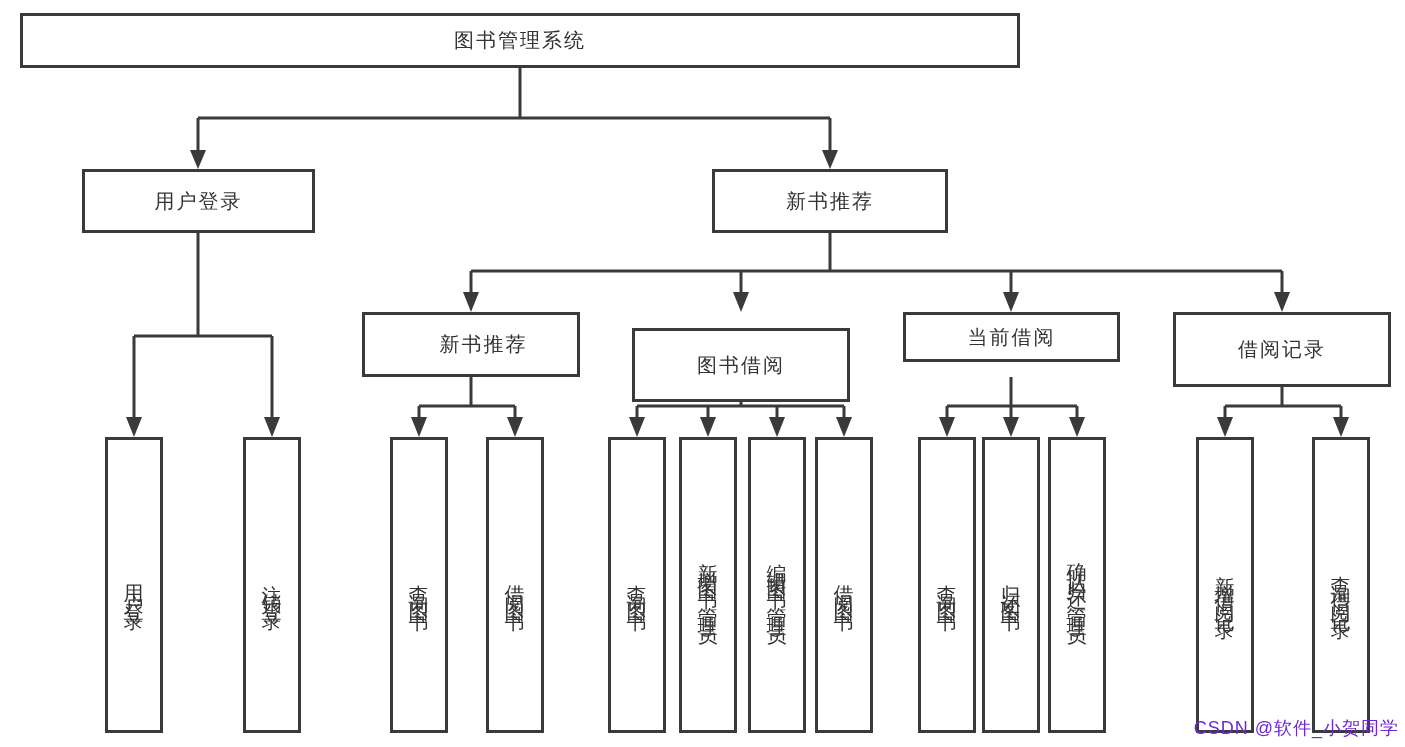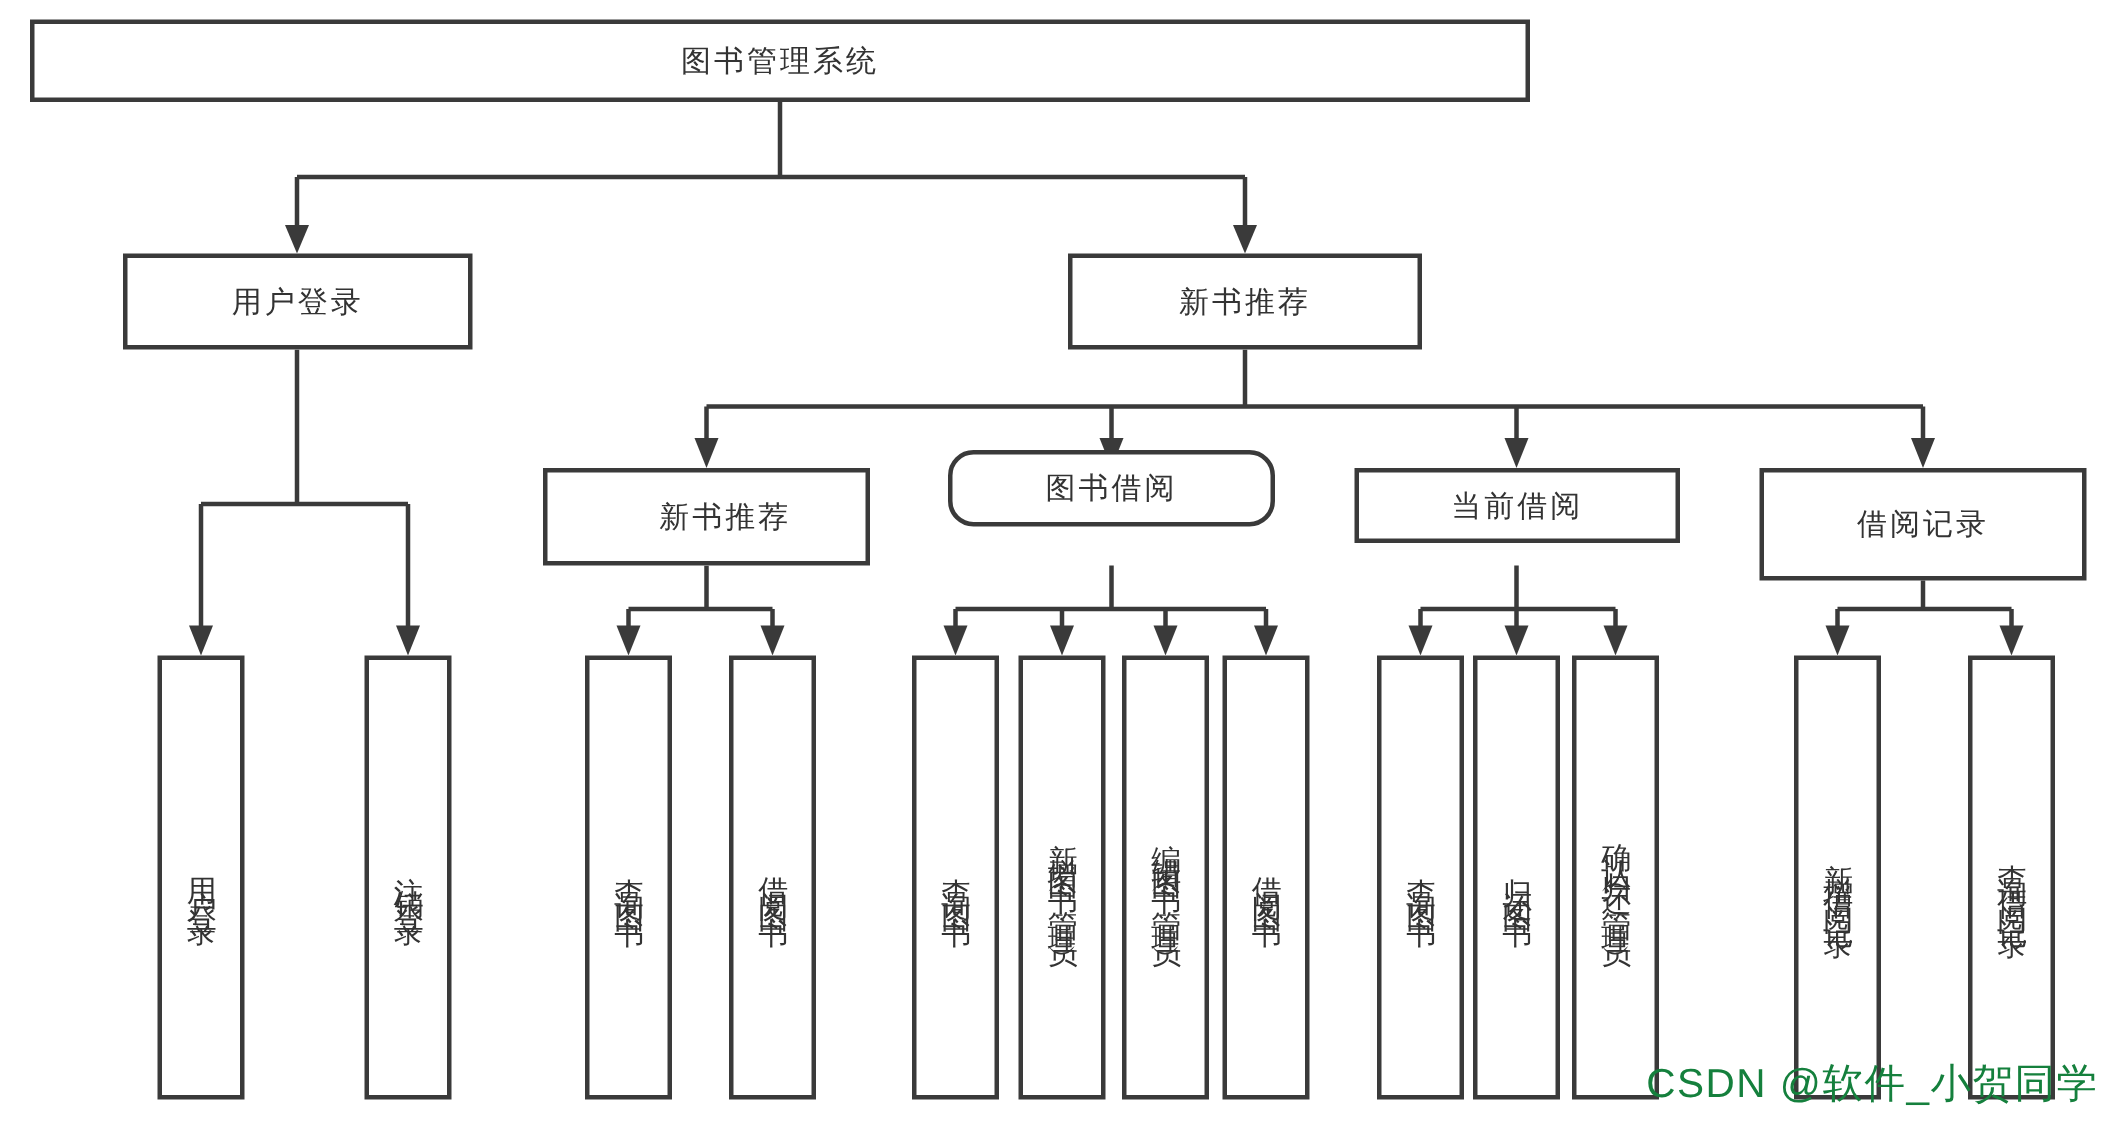--- a/index.html
+++ b/index.html
@@ -41,22 +41,22 @@
     text-orientation: mixed;
     letter-spacing: 9px;
     font-size: 20px;
     line-height: 1;
     padding-top: 4px;
   }
   .watermark {
     position: absolute;
     right: 6px;
     bottom: 7px;
-    font-size: 27px;
-    color: #15803d;
+    font-size: 18px;
+    color: #6d28d9;
     letter-spacing: 1px;
     z-index: 3;
     white-space: nowrap;
   }
 </style>
 </head>
 <body>
 
 <div class="canvas">
 
@@ -90,21 +90,21 @@
     <polygon points="1217,417 1233,417 1225,437" fill="#3a3a3a"></polygon>
     <polygon points="1333,417 1349,417 1341,437" fill="#3a3a3a"></polygon>
   </svg>
 
   <div class="box" style="left:20px; top:13px; width:1000px; height:55px;">图书管理系统</div>
 
   <div class="box" style="left:82px; top:169px; width:233px; height:64px;">用户登录</div>
   <div class="box" style="left:712px; top:169px; width:236px; height:64px;">新书推荐</div>
 
   <div class="box" style="left:362px; top:312px; width:218px; height:65px;padding-left:25px;">新书推荐</div>
-  <div class="box" style="left:632px; top:300px; width:218px; height:51px;border-radius:17px;">图书借阅</div>
+  <div class="box" style="left:632px; top:328px; width:218px; height:74px;">图书借阅</div>
   <div class="box" style="left:903px; top:312px; width:217px; height:50px;">当前借阅</div>
   <div class="box" style="left:1173px; top:312px; width:218px; height:75px;text-align:right;">借阅记录</div>
 
   <div class="box leaf" style="left:105px; top:437px; width:58px; height:296px;">用户登录</div>
   <div class="box leaf" style="left:243px; top:437px; width:58px; height:296px;">注销登录</div>
 
   <div class="box leaf" style="left:390px; top:437px; width:58px; height:296px;">查询图书</div>
   <div class="box leaf" style="left:486px; top:437px; width:58px; height:296px;">借阅图书</div>
 
   <div class="box leaf" style="left:608px; top:437px; width:58px; height:296px;">查询图书</div>

